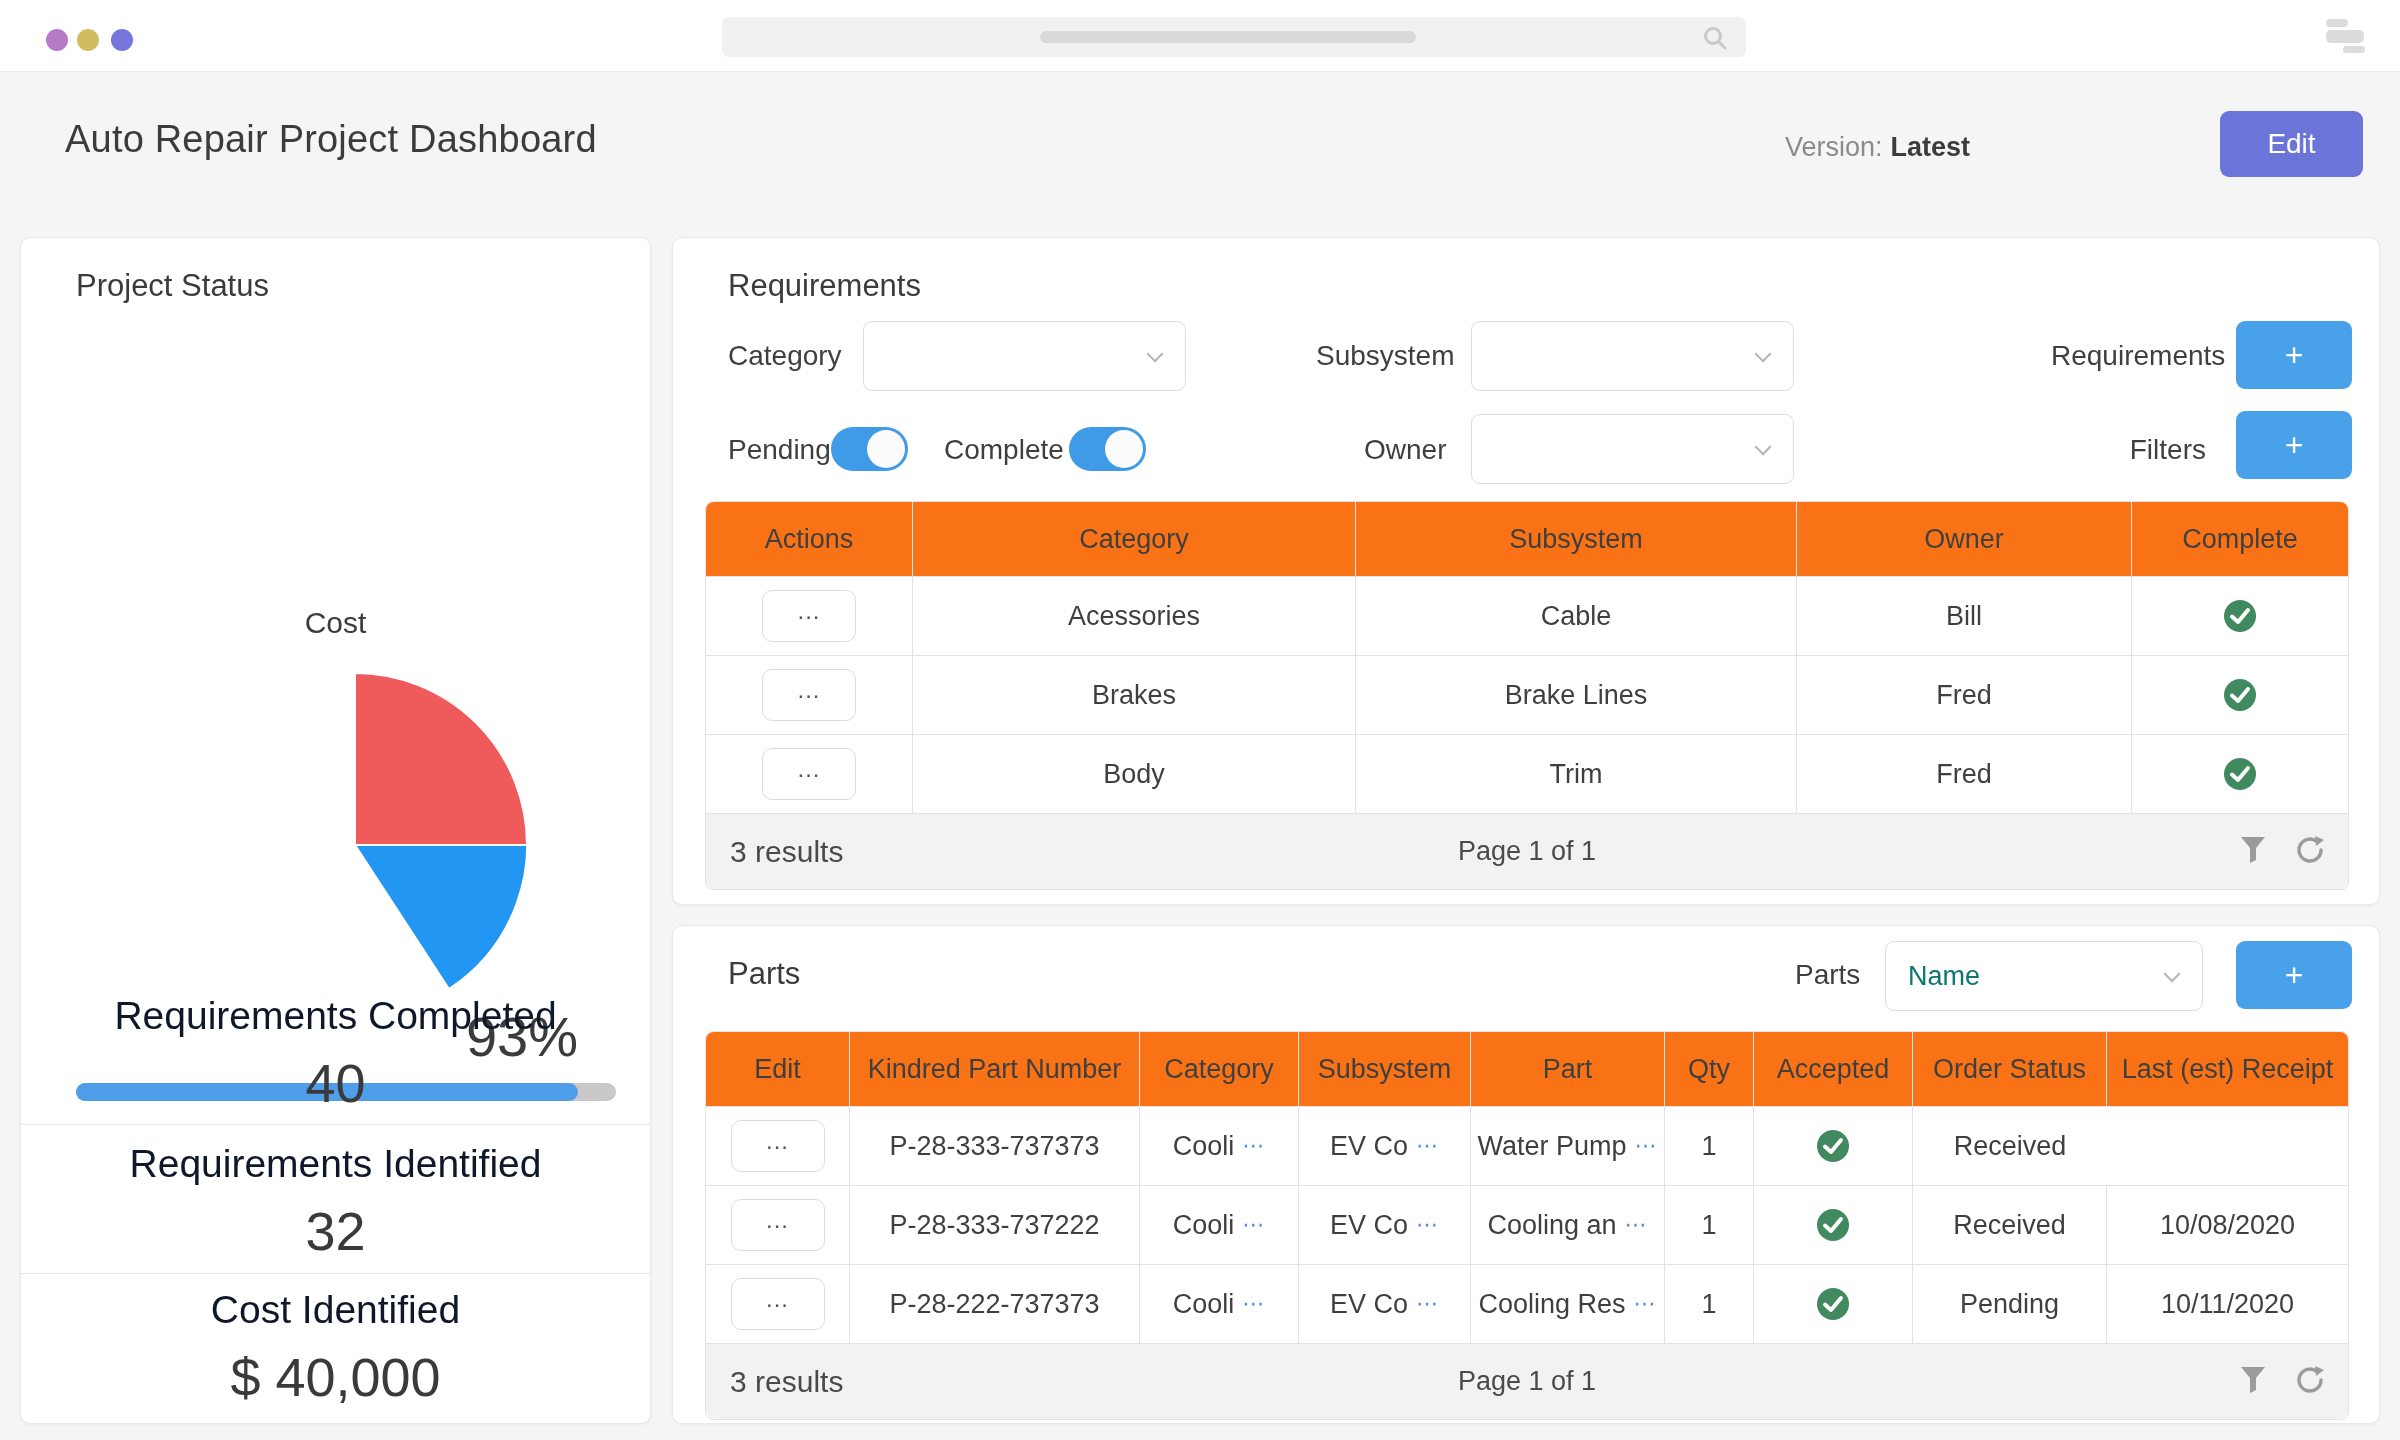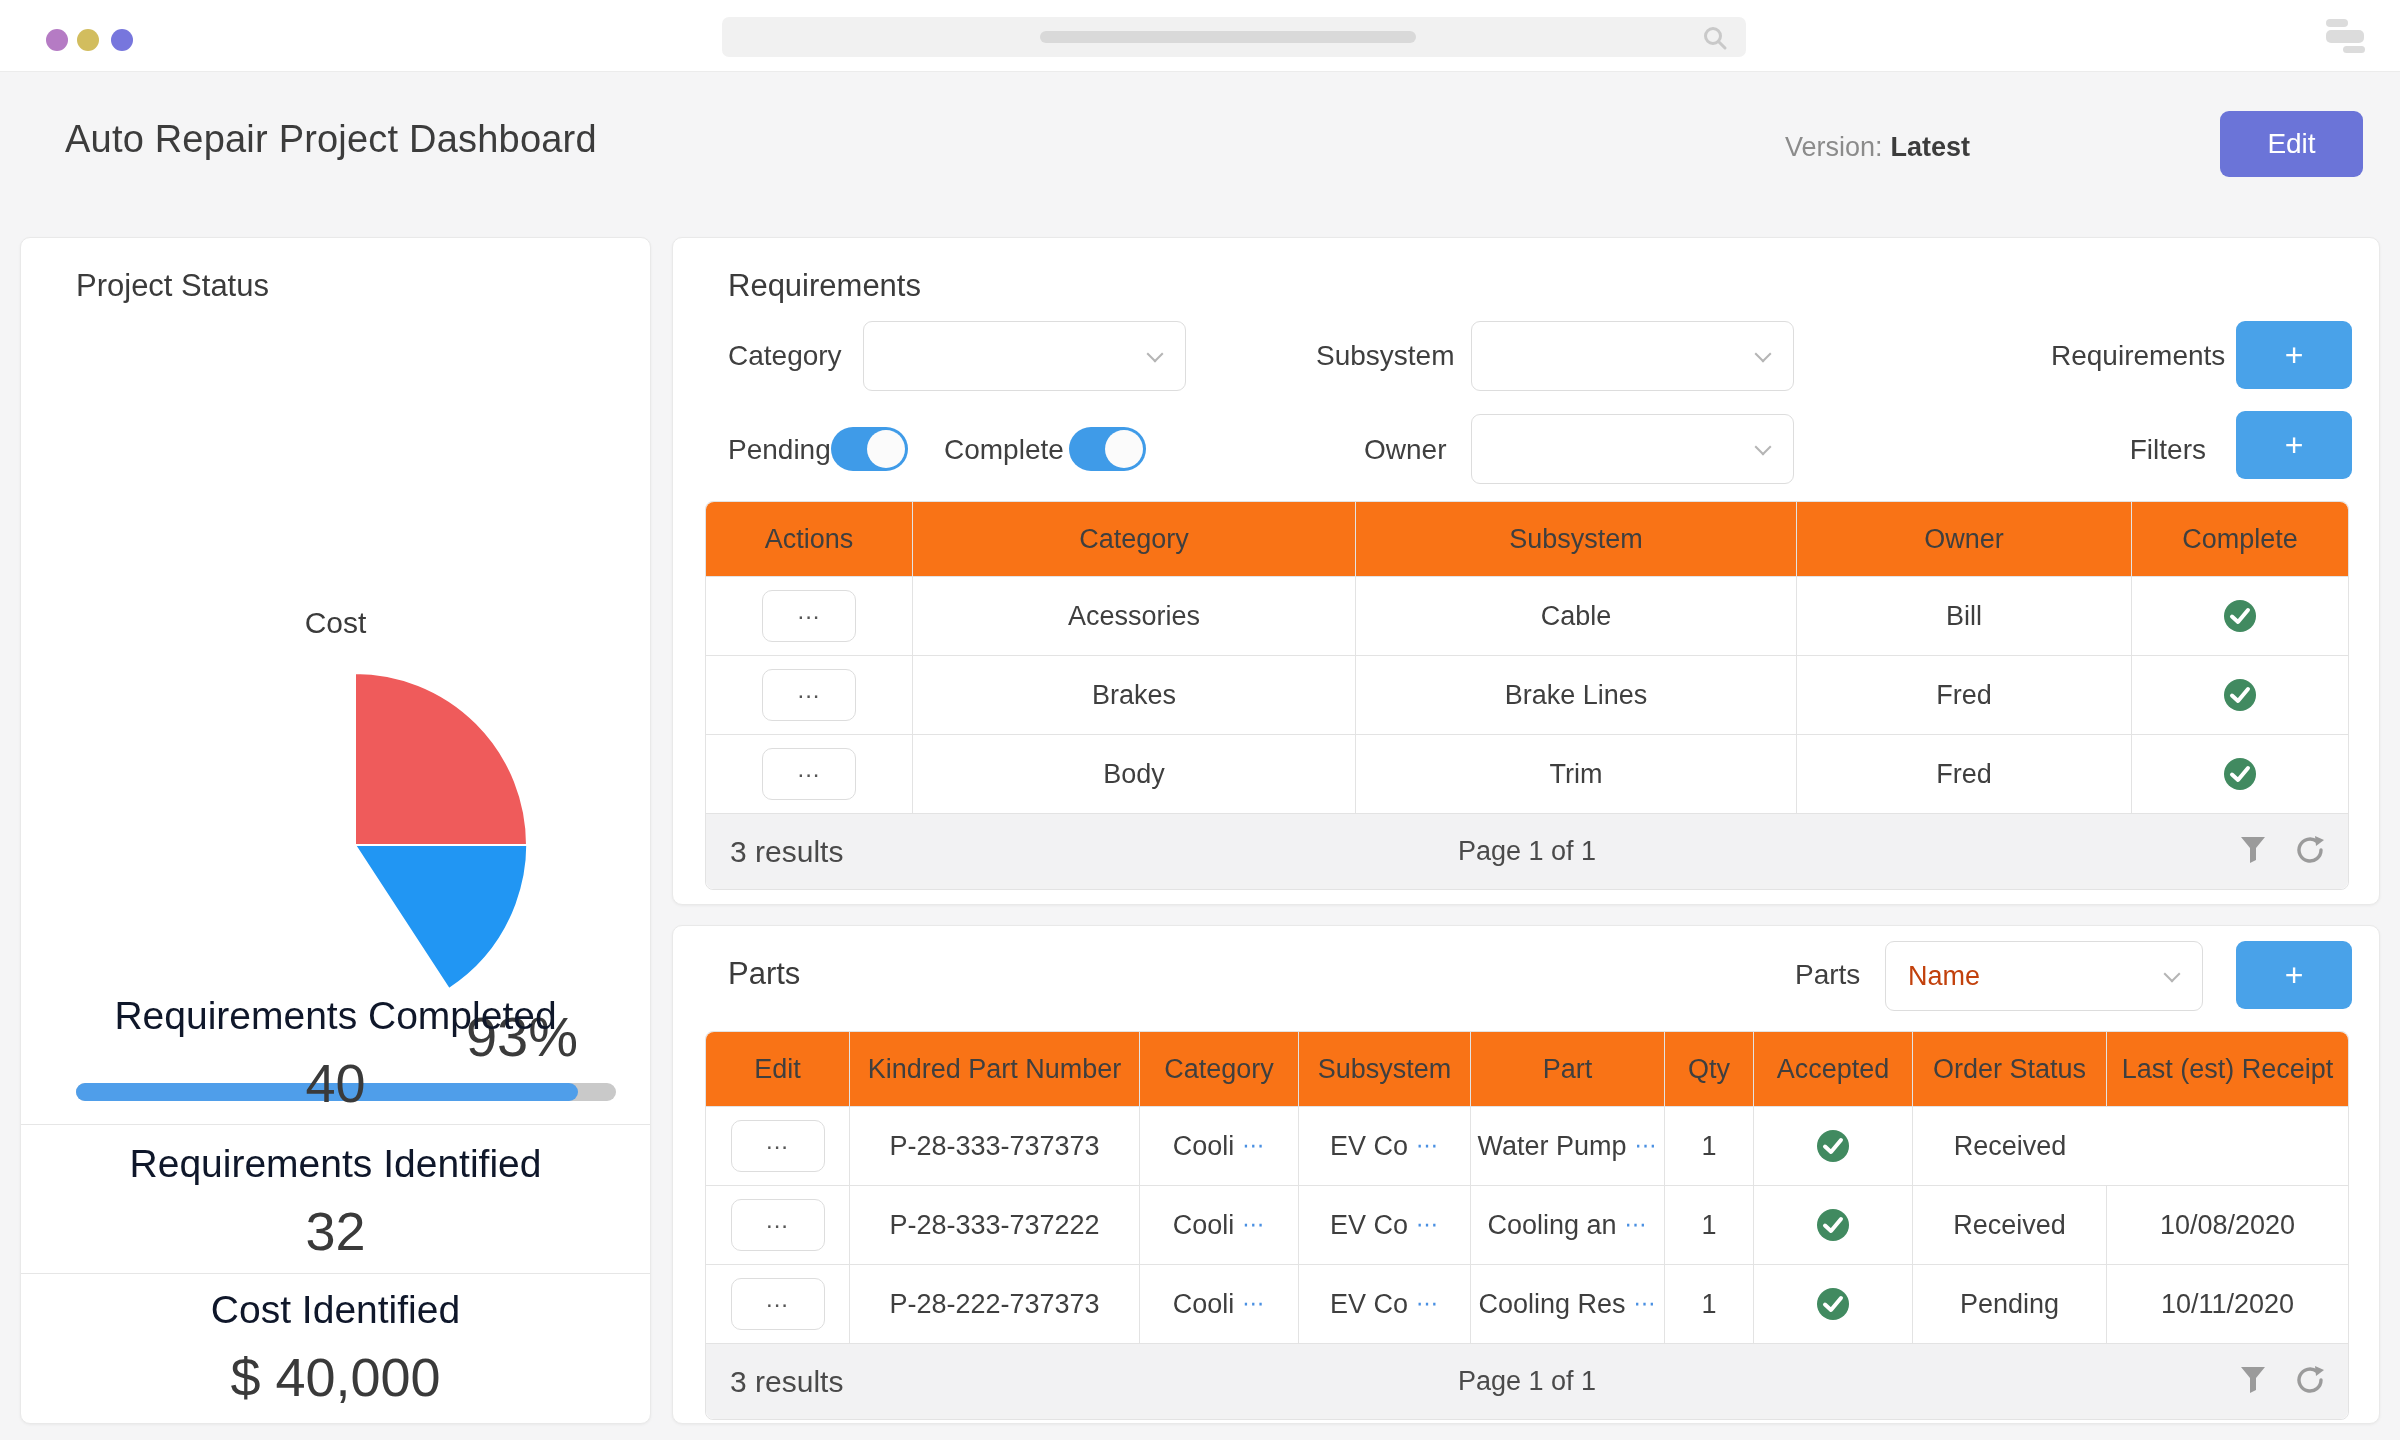--- a/index.html
+++ b/index.html
@@ -44,21 +44,21 @@
   .progress-fill { height:18px; background:#4f9eea; border-radius:9px; }
   .stat { position:absolute; left:0; width:100%; text-align:center; }
   .stat .lbl { font-size:39px; color:#0f172a; }
   .stat .val { font-size:54px; color:#3a3a3a; margin-top:14px; }
   .stat-div { position:absolute; left:0; width:100%; border-top:1px solid #e6e6e6; }
 
   
   .flabel { position:absolute; font-size:28px; color:#3f3f3f; }
   .dropdown { position:absolute; height:70px; background:#fff; border:1px solid #ddd; border-radius:9px; cursor:pointer; }
   .chev { position:absolute; right:24px; top:26px; width:12px; height:12px; border-right:2px solid #b5b5b5; border-bottom:2px solid #b5b5b5; transform:rotate(45deg); }
-  .dd-placeholder { position:absolute; left:22px; top:19px; font-size:27px; color:#c2410c; }
+  .dd-placeholder { position:absolute; left:22px; top:19px; font-size:27px; color:#0f766e; }
   .toggle { position:absolute; width:77px; height:44px; background:#3f9be8; border-radius:22px; cursor:pointer; }
   .toggle .knob { position:absolute; right:3px; top:3px; width:38px; height:38px; border-radius:50%; background:#fbfbfb; }
   .add-btn { position:absolute; left:2235px; width:116px; height:68px; background:#49a2e9; border-radius:9px; color:#fff;
     font-size:32px; display:flex; align-items:center; justify-content:center; cursor:pointer; }
 
   
   .dtable { position:absolute; left:32px; width:1644px; border:1px solid #e3e3e3; border-radius:8px; font-size:27px; color:#3f3f3f; }
   .trow { display:flex; }
   .thead { background:#f97316; border-radius:8px 8px 0 0; }
   .thead .cell { font-weight:500; height:74px; }

